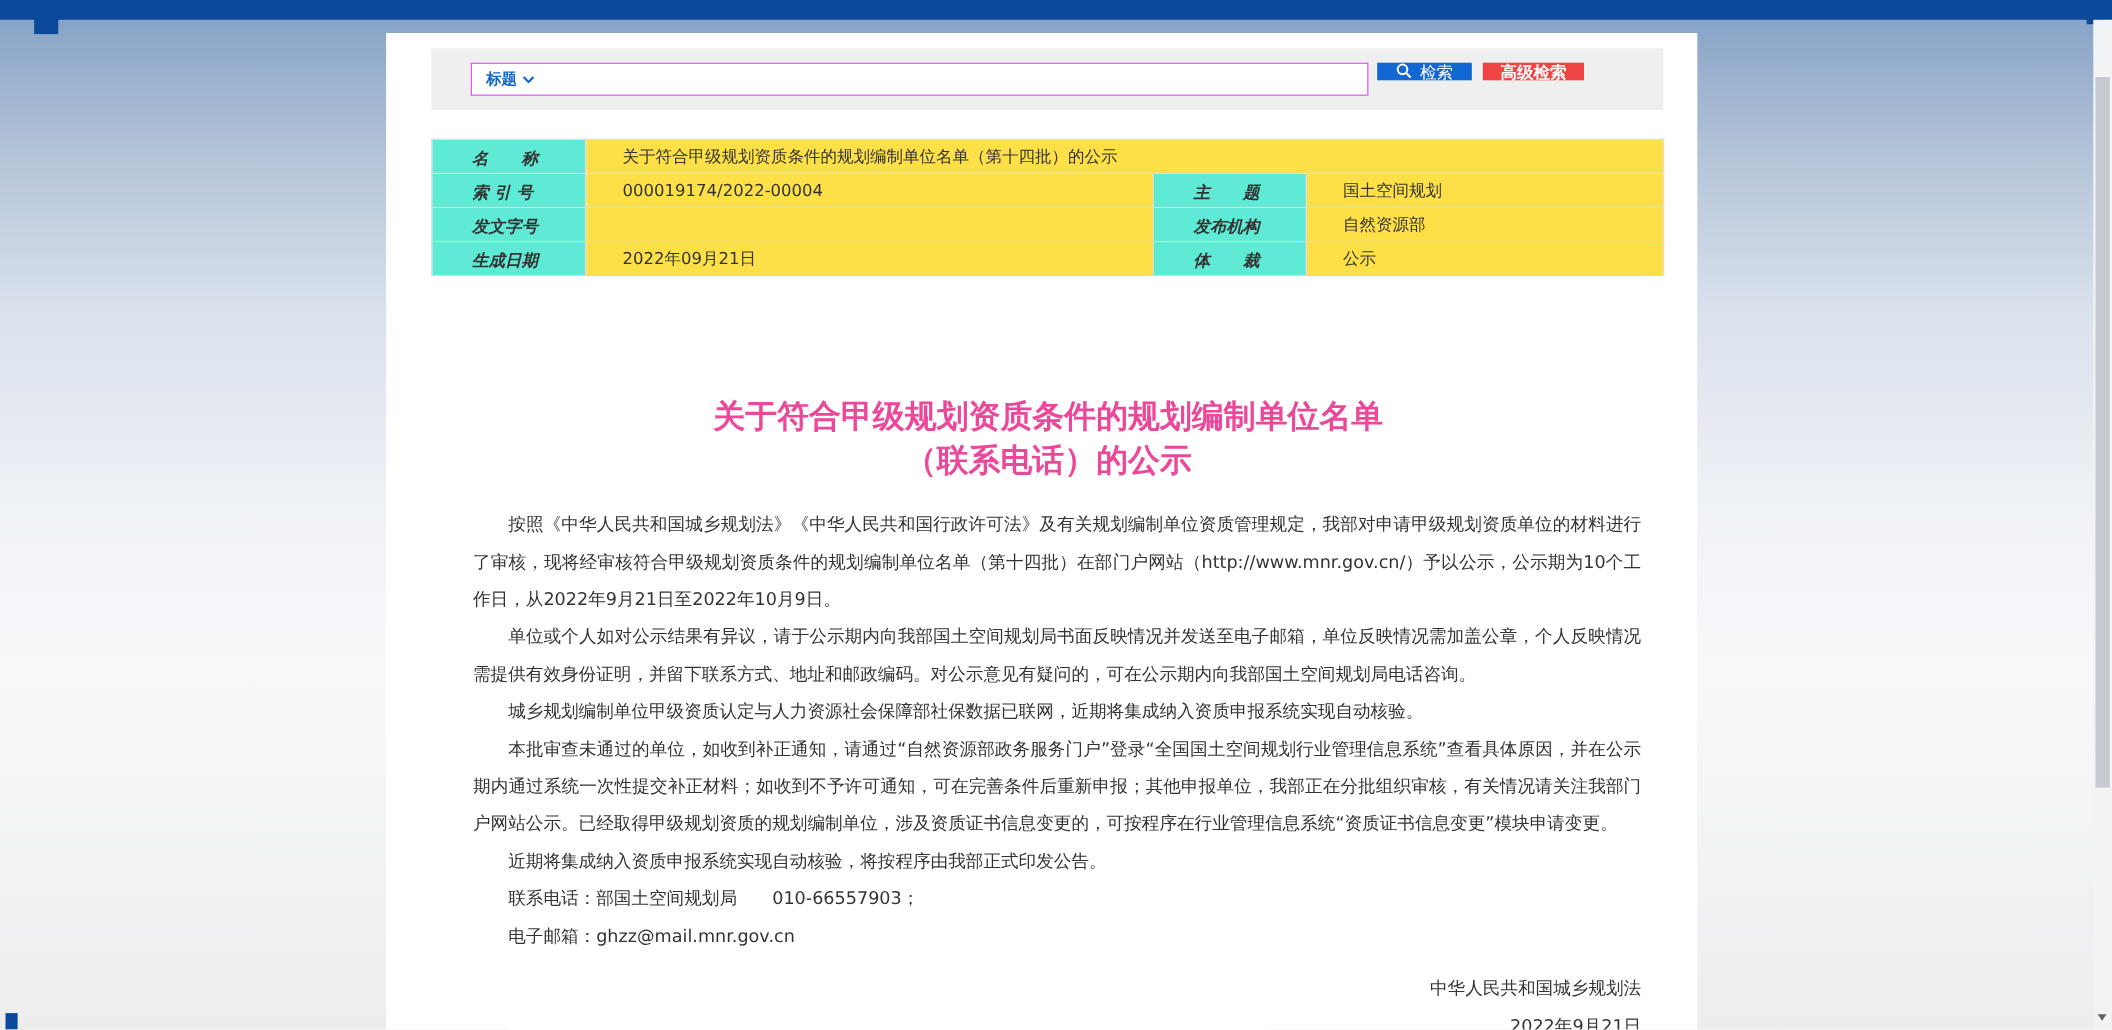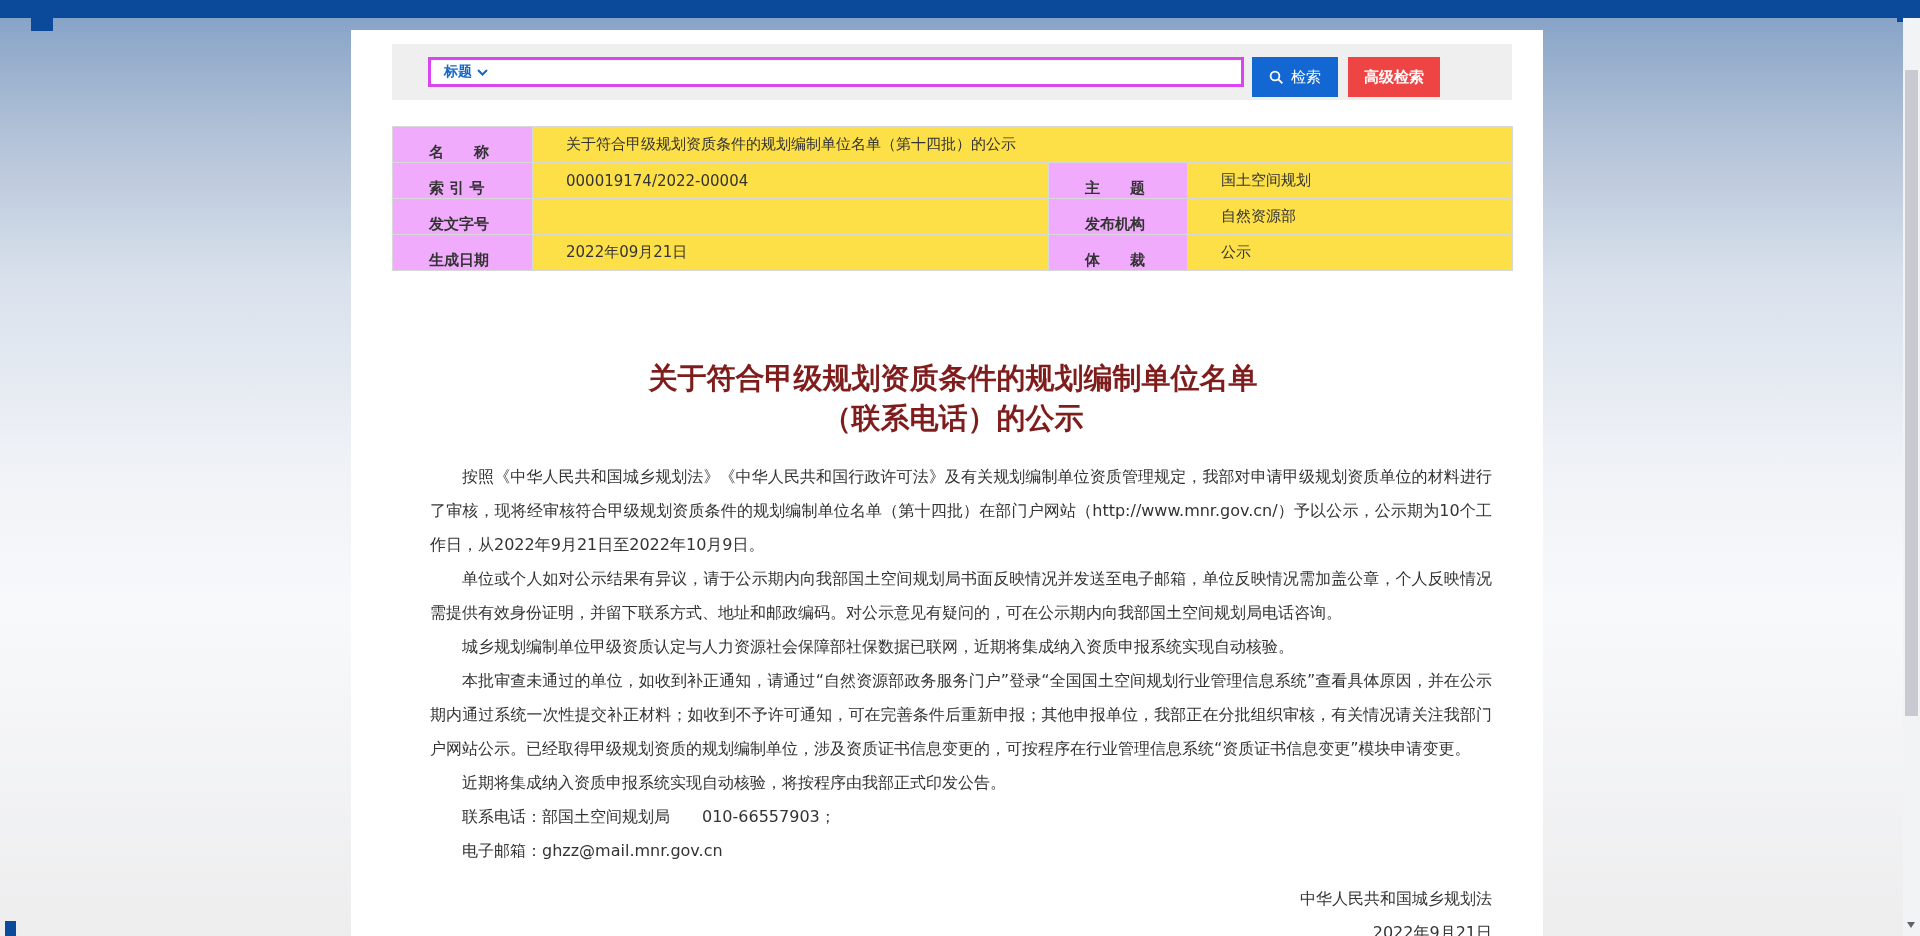--- a/index.html
+++ b/index.html
@@ -25,50 +25,50 @@
     background:#ffffff;
   }
 
   
   .search-strip {
     position:absolute; left:41px; top:14px; width:1120px; height:56px;
     background:#efefef;
   }
   .search-input {
     position:absolute; left:36px; top:13px; width:816px; height:30px;
-    background:#ffffff; border:3px solid #d946ef;
+    background:#ffffff; border:1px solid #d946ef;
     display:flex; align-items:center;
   }
   .field-selector {
     display:flex; align-items:center; gap:5px;
     padding-left:13px; color:#1567c6; font-size:14px; font-weight:bold;
     cursor:pointer; user-select:none;
   }
-  .btn { position:absolute; top:13px; height:40px; border:none; color:#fff;
-         font-size:15px; display:flex; align-items:center; justify-content:center;
+  .btn { position:absolute; top:13px; height:16px; border:none; color:#fff;
+         font-size:15px; display:flex; justify-content:center;
          gap:7px; cursor:pointer; font-family:inherit; }
   .btn-search   { left:860px; width:86px; background:#1267d2; }
   .btn-advanced { left:956px; width:92px; background:#ef4444;font-weight:bold; }
 
   
   table.meta {
     position:absolute; left:41px; top:96px; width:1120px;
     border-collapse:collapse; table-layout:fixed;
   }
   table.meta td {
     border:1px solid #d8d8d8; height:31px; font-size:15px; color:#333;
     white-space:nowrap; overflow:hidden;
   }
-  td.lbl { background:#f0abfc; font-weight:bold; padding:16px 10px 0 36px; color:#222; }
+  td.lbl { background:#5eead4; font-weight:bold; padding:4px 10px 0 36px; color:#222;font-style:italic; }
   td.val { background:#fde047; padding:0 10px 0 33px; }
 
   
   .doc-title {
     position:absolute; left:0; width:1204px; top:328px;
-    text-align:center; font-weight:bold; font-size:29px; color:#7f1d1d;
+    text-align:center; font-weight:bold; font-size:29px; color:#ec4899;
     line-height:40px;
   }
   .doc-body {
     position:absolute; left:79px; top:430px; width:1062px;
     font-size:16px; line-height:34px; color:#333; text-align:justify;
   }
   .doc-body p { text-indent:2em; }
   .signature { margin-top:14px; text-align:right; }
   .signature div { line-height:34px; }
 

